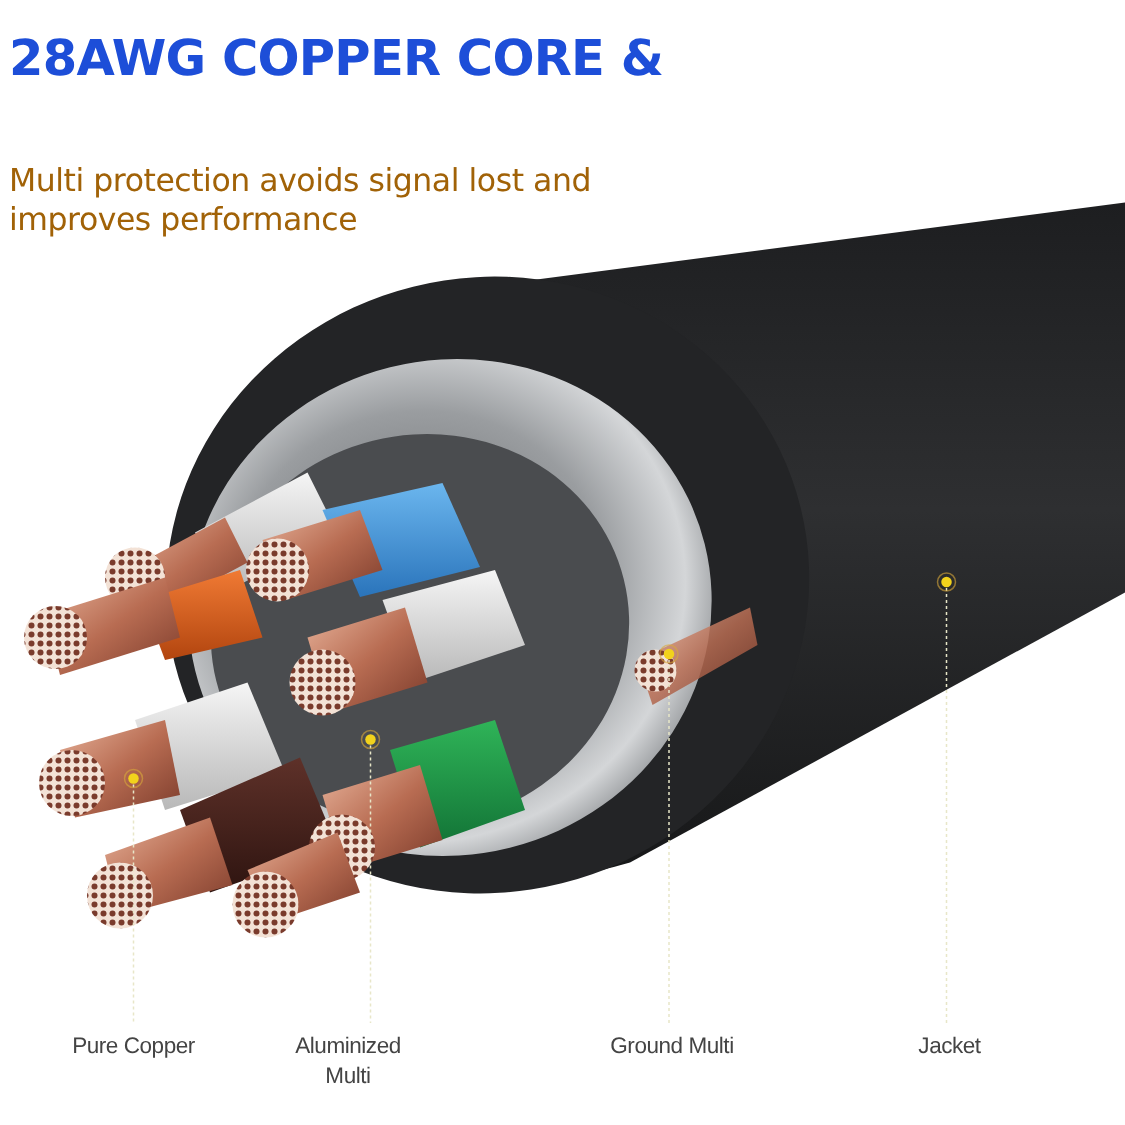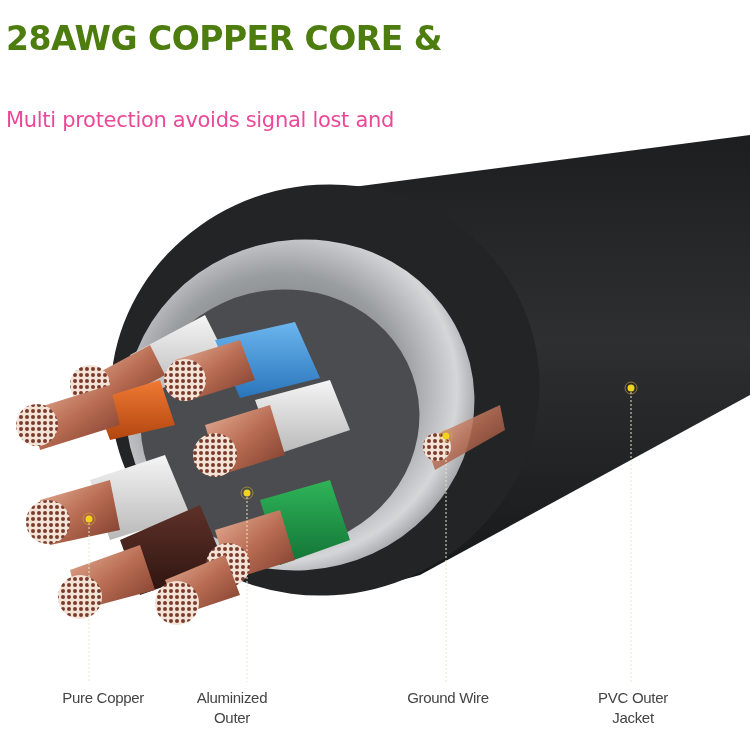--- a/index.html
+++ b/index.html
@@ -1,30 +1,31 @@
 <!DOCTYPE html>
 <html><head>
 <meta charset="utf-8">
 <style>
   html, body { margin: 0; padding: 0; background: #ffffff; }
   body { width: 750px; height: 750px; position: relative; overflow: hidden; font-family: "DejaVu Sans", sans-serif; }
-  .title { position: absolute; left: 6px; top: 20px; margin: 0; font-family: "DejaVu Sans", sans-serif; font-weight: bold; font-size: 33px; line-height: 38px; color: #4d7c0f; letter-spacing: -0.5px; }
-  .subtitle { position: absolute; left: 6px; top: 107px; margin: 0; font-family: "DejaVu Sans", sans-serif; font-size: 21px; line-height: 26px; color: #ec4899; letter-spacing: -0.3px; }
+  .title { position: absolute; left: 6px; top: 20px; margin: 0; font-family: "DejaVu Sans", sans-serif; font-weight: bold; font-size: 33px; line-height: 38px; color: #1d4ed8; letter-spacing: -0.5px; }
+  .subtitle { position: absolute; left: 6px; top: 107px; margin: 0; font-family: "DejaVu Sans", sans-serif; font-size: 21px; line-height: 26px; color: #a16207; letter-spacing: -0.3px; }
   .scene { position: absolute; left: 0; top: 0; width: 750px; height: 750px; }
   .label { position: absolute; top: 688px; width: 140px; text-align: center; font-family: "Liberation Sans", sans-serif; font-size: 15px; line-height: 20px; color: #444; letter-spacing: -0.3px; }
   .label span { display: block; }
 </style>
 </head>
 <body>
 
 <h1 class="title">
   <span>28AWG COPPER CORE &amp;</span><br>
 </h1>
 <p class="subtitle">
   <span>Multi protection avoids signal lost and</span><br>
+  <span>improves performance</span>
 </p>
 
 <svg class="scene" viewBox="0 0 750 750" width="750" height="750">
   <defs>
     <linearGradient id="jacketGrad" x1="0" y1="0" x2="0" y2="1">
       <stop offset="0" stop-color="#1d1e20"></stop>
       <stop offset="0.45" stop-color="#2e2f31"></stop>
       <stop offset="1" stop-color="#161718"></stop>
     </linearGradient>
     <radialGradient id="shieldGrad" cx="0.45" cy="0.45" r="0.6">
@@ -130,26 +131,25 @@
     <circle cx="446" cy="436" r="6" fill="none" stroke="#d9a93a" stroke-width="1" opacity="0.6"></circle>
     <circle cx="446" cy="436" r="3.5" fill="#f2d21c"></circle>
   </g>
   <g>
     <line x1="631" y1="388" x2="631" y2="682" stroke="#e8e6c8" stroke-width="1" stroke-dasharray="2 2"></line>
     <circle cx="631" cy="388" r="6" fill="none" stroke="#d9a93a" stroke-width="1" opacity="0.6"></circle>
     <circle cx="631" cy="388" r="3.5" fill="#f2d21c"></circle>
   </g>
 </svg>
 
-<div class="label" style="left:4px;text-align:right;">
+<div class="label" style="left:19px;">
   <span>Pure Copper</span>
 </div>
 <div class="label" style="left:162px;">
   <span>Aluminized</span>
-  <span>Outer</span>
+  <span>Multi</span>
 </div>
 <div class="label" style="left:378px;">
-  <span>Ground Wire</span>
+  <span>Ground Multi</span>
 </div>
 <div class="label" style="left:563px;">
-  <span>PVC Outer</span>
   <span>Jacket</span>
 </div>
 
 </body></html>

